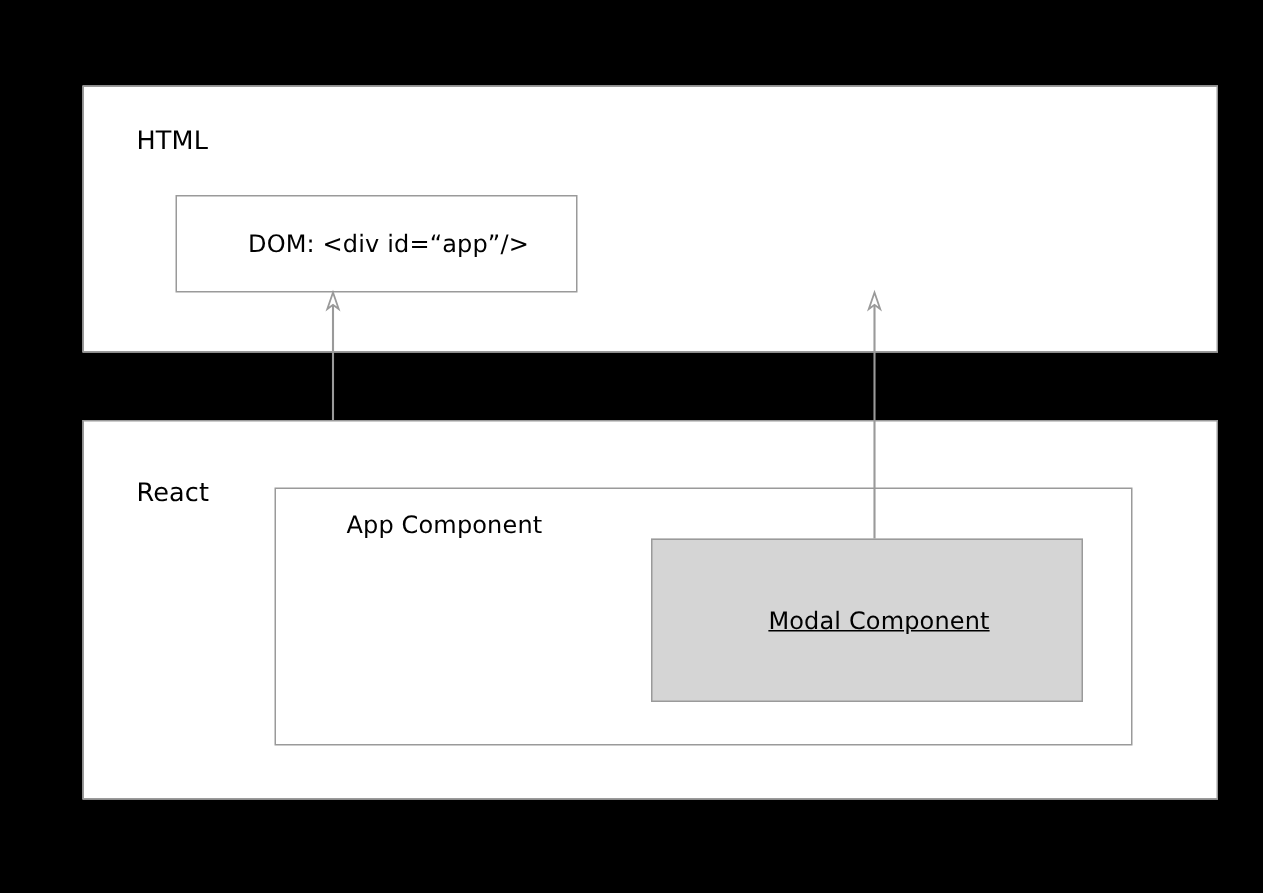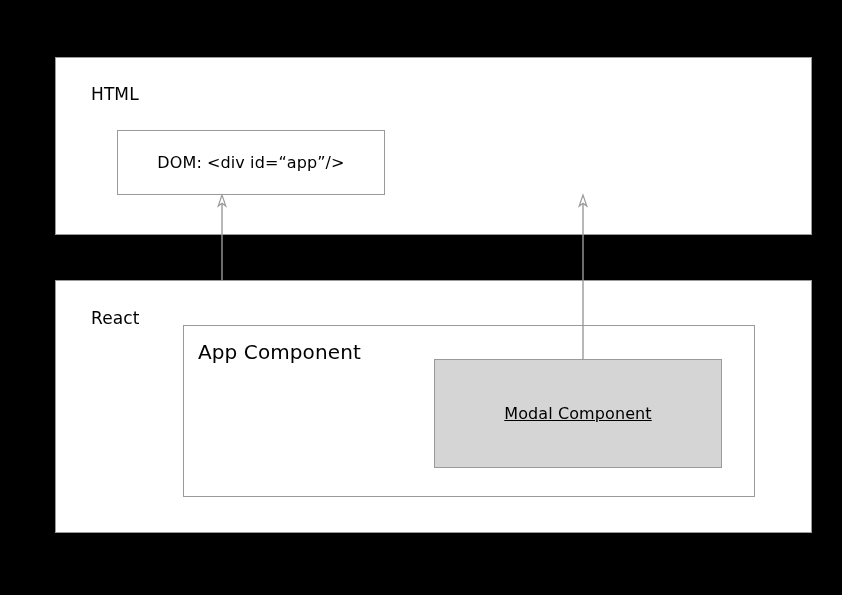--- a/index.html
+++ b/index.html
@@ -40,37 +40,38 @@
     height: 253px;
   }
   .layer-title {
     position: absolute;
     font-size: 17px;
     color: #000000;
     white-space: nowrap;
     letter-spacing: 0.1px;
   }
   #html-layer .layer-title { left: 35px; top: 26px; }
-  #react-layer .layer-title { left: 35px; top: 27px; }
+  #react-layer .layer-title { left: 35px; top: 38px; }
 
   
   .node-box {
     position: absolute;
     border: 1px solid #9a9a9a;
     box-sizing: border-box;
     background: #ffffff;
     display: flex;
     align-items: center;
     justify-content: center;
   }
   .node-label {
     font-size: 16px;
     color: #000000;
     white-space: nowrap;
     letter-spacing: 0.1px;
+    margin-left: 16px;
   }
 
   #dom-app-box {
     left: 117px;
     top: 130px;
     width: 268px;
     height: 65px;
   }
   #dom-modal-root-box {
     left: 434px;
@@ -81,23 +82,23 @@
 
   #app-component-box {
     left: 183px;
     top: 325px;
     width: 572px;
     height: 172px;
     display: block;
   }
   #app-component-box .node-label {
     position: absolute;
-    left: 14px;
+    left: 31px;
     top: 14px;
-    font-size: 20px;
+    font-size: 16px;
   }
 
   #modal-component-box {
     left: 434px;
     top: 359px;
     width: 288px;
     height: 109px;
     background: #d5d5d5;
     border: 1px solid #9a9a9a;
   }

